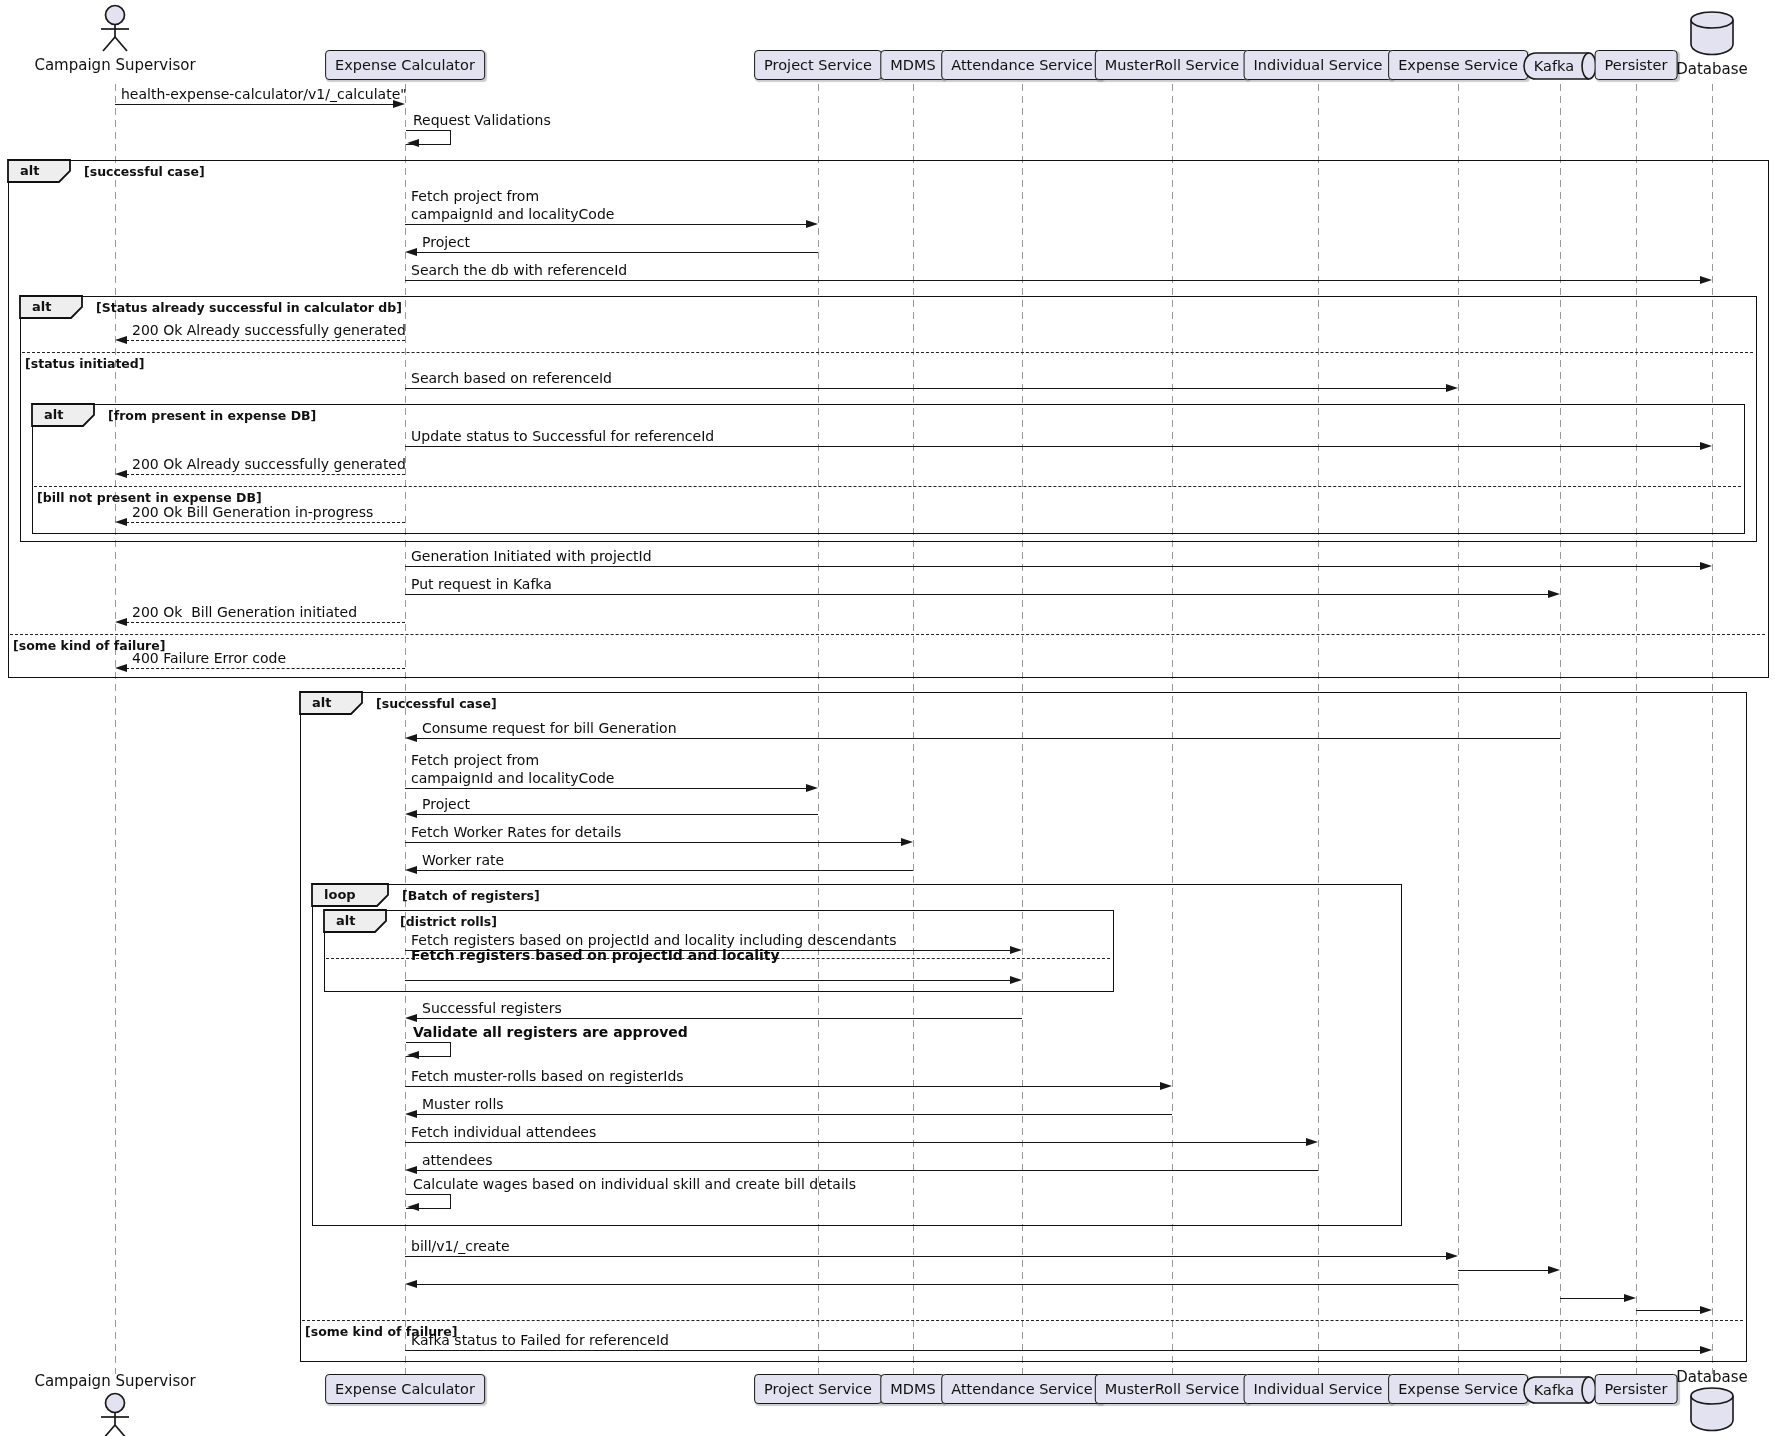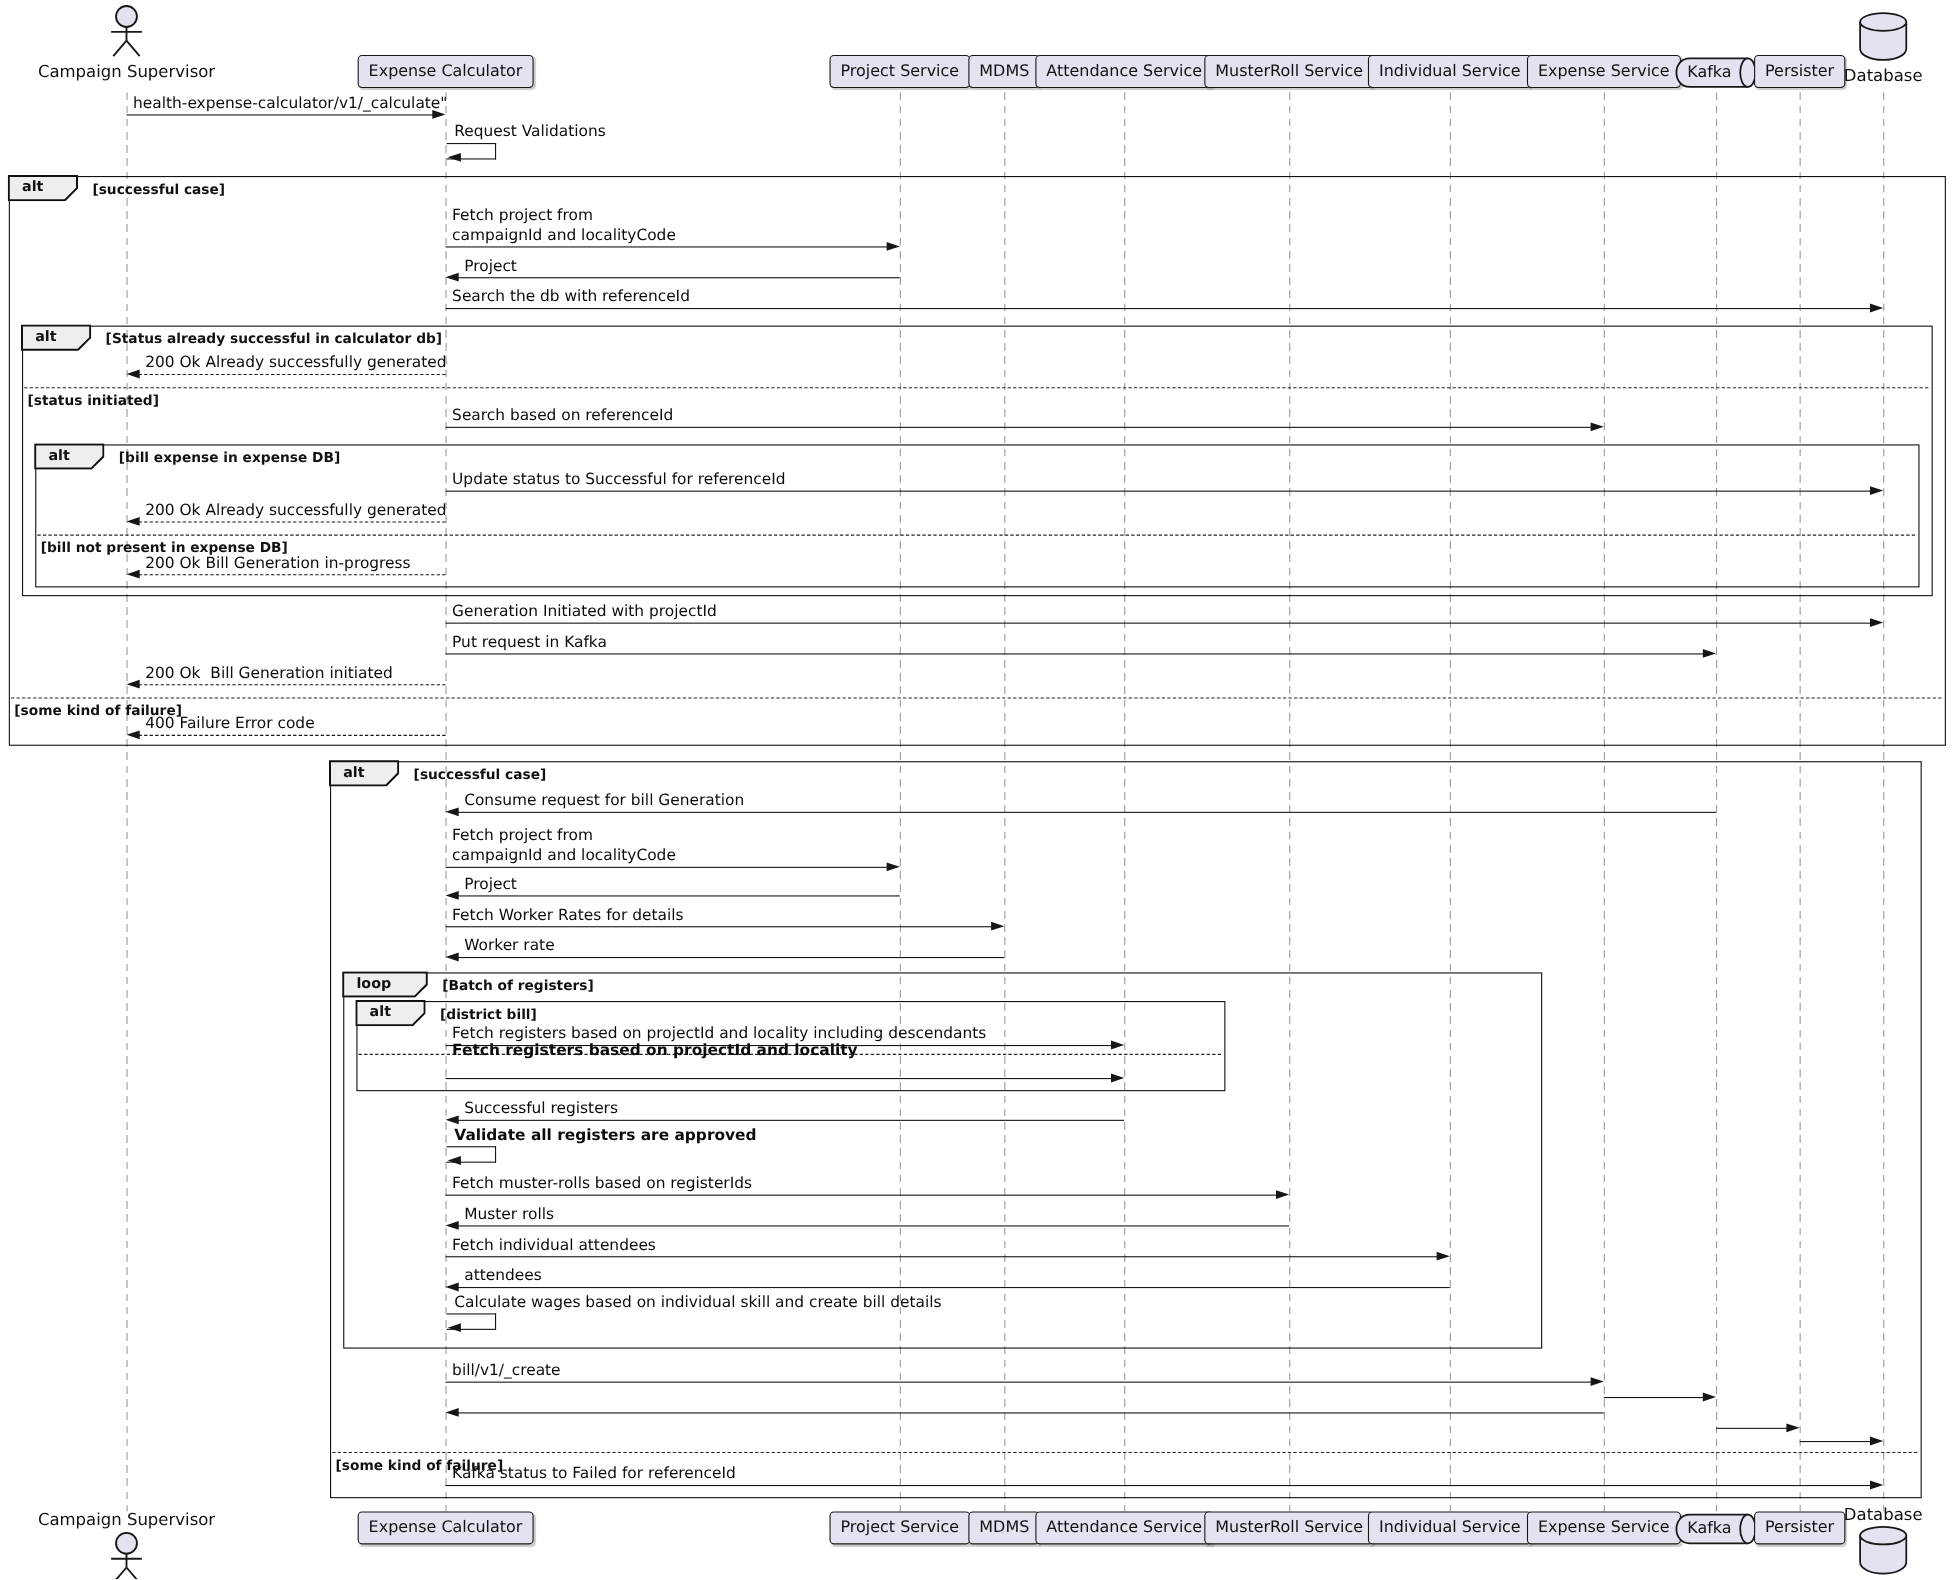--- a/index.html
+++ b/index.html
@@ -109,21 +109,21 @@
       </svg></div>
     <div class="frame-kind" style="left: 32px; top: 299px;">alt</div>
     <div class="frame-cond" style="left: 96px; top: 300px;">[Status already successful in calculator db]</div>
     <div class="divider" style="left: 22px; top: 352px; width: 1731px;"></div>
     <div class="div-label" style="left: 25px; top: 356px;">[status initiated]</div>
     <div class="frame" style="left: 32px; top: 404px; width: 1711px; height: 128px;"></div>
     <div class="shape" style="left: 31px; top: 403px;"><svg width="64" height="24" viewBox="0 0 64 24">
         <path d="M1,1 H63 V12 L52,23 H1 Z" fill="#EEEEEE" stroke="#101010" stroke-width="1.8"></path>
       </svg></div>
     <div class="frame-kind" style="left: 44px; top: 407px;">alt</div>
-    <div class="frame-cond" style="left: 108px; top: 408px;">[bill expense in expense DB]</div>
+    <div class="frame-cond" style="left: 108px; top: 408px;">[from present in expense DB]</div>
     <div class="divider" style="left: 34px; top: 486px; width: 1707px;"></div>
     <div class="div-label" style="left: 37px; top: 490px;">[bill not present in expense DB]</div>
     <div class="frame" style="left: 300px; top: 692px; width: 1445px; height: 668px;"></div>
     <div class="shape" style="left: 299px; top: 691px;"><svg width="64" height="24" viewBox="0 0 64 24">
         <path d="M1,1 H63 V12 L52,23 H1 Z" fill="#EEEEEE" stroke="#101010" stroke-width="1.8"></path>
       </svg></div>
     <div class="frame-kind" style="left: 312px; top: 695px;">alt</div>
     <div class="frame-cond" style="left: 376px; top: 696px;">[successful case]</div>
     <div class="divider" style="left: 302px; top: 1320px; width: 1441px;"></div>
     <div class="div-label" style="left: 305px; top: 1324px;">[some kind of failure]</div>
@@ -131,21 +131,21 @@
     <div class="shape" style="left: 311px; top: 883px;"><svg width="78" height="24" viewBox="0 0 78 24">
         <path d="M1,1 H77 V12 L66,23 H1 Z" fill="#EEEEEE" stroke="#101010" stroke-width="1.8"></path>
       </svg></div>
     <div class="frame-kind" style="left: 324px; top: 887px;">loop</div>
     <div class="frame-cond" style="left: 402px; top: 888px;">[Batch of registers]</div>
     <div class="frame" style="left: 324px; top: 910px; width: 788px; height: 80px;"></div>
     <div class="shape" style="left: 323px; top: 909px;"><svg width="64" height="24" viewBox="0 0 64 24">
         <path d="M1,1 H63 V12 L52,23 H1 Z" fill="#EEEEEE" stroke="#101010" stroke-width="1.8"></path>
       </svg></div>
     <div class="frame-kind" style="left: 336px; top: 913px;">alt</div>
-    <div class="frame-cond" style="left: 400px; top: 914px;">[district bill]</div>
+    <div class="frame-cond" style="left: 400px; top: 914px;">[district rolls]</div>
     <div class="divider" style="left: 326px; top: 958px; width: 784px;"></div>
     <div class="msgline" style="left: 115px; top: 104px; width: 279px;"></div>
     <div class="ah-right" style="left: 393px; top: 100px;"></div>
     <div class="msg-label" style="left: 121px; top: 85px;">health-expense-calculator/v1/_calculate"</div>
     <div class="msg-label" style="left: 413px; top: 111px;">Request Validations</div>
     <div class="selfline" style="left: 406px; top: 130px;"></div>
     <div class="ah-left" style="left: 406.5px; top: 139px;"></div>
     <div class="msgline" style="left: 405px; top: 224px; width: 402px;"></div>
     <div class="ah-right" style="left: 806px; top: 220px;"></div>
     <div class="msg-label" style="left: 411px; top: 187px;">Fetch project from

